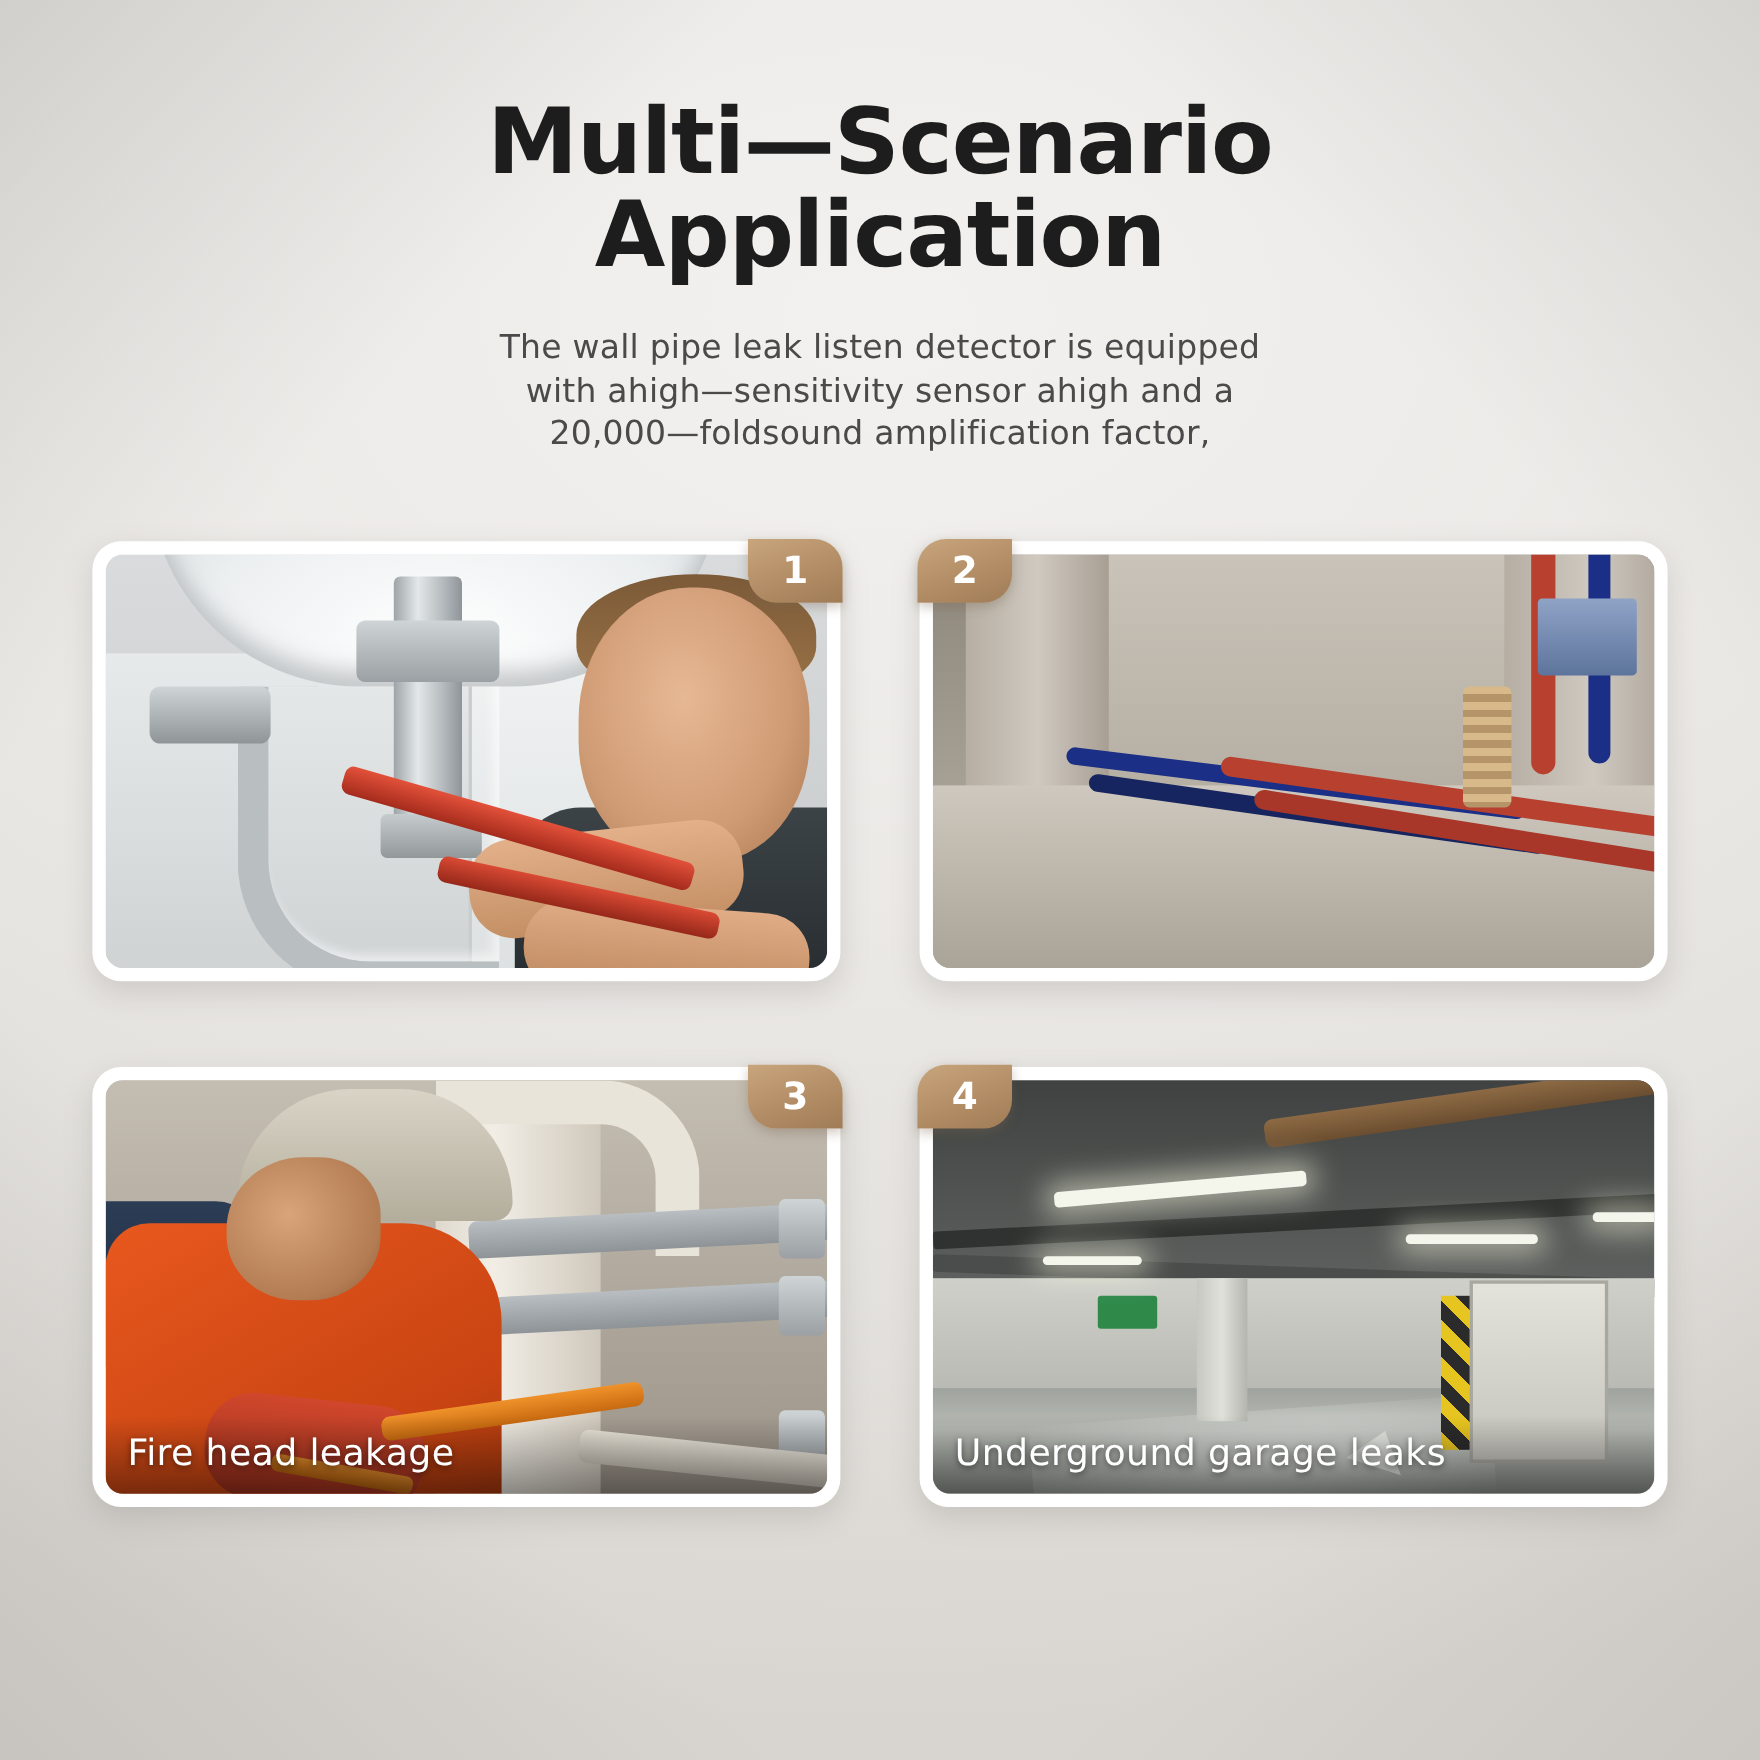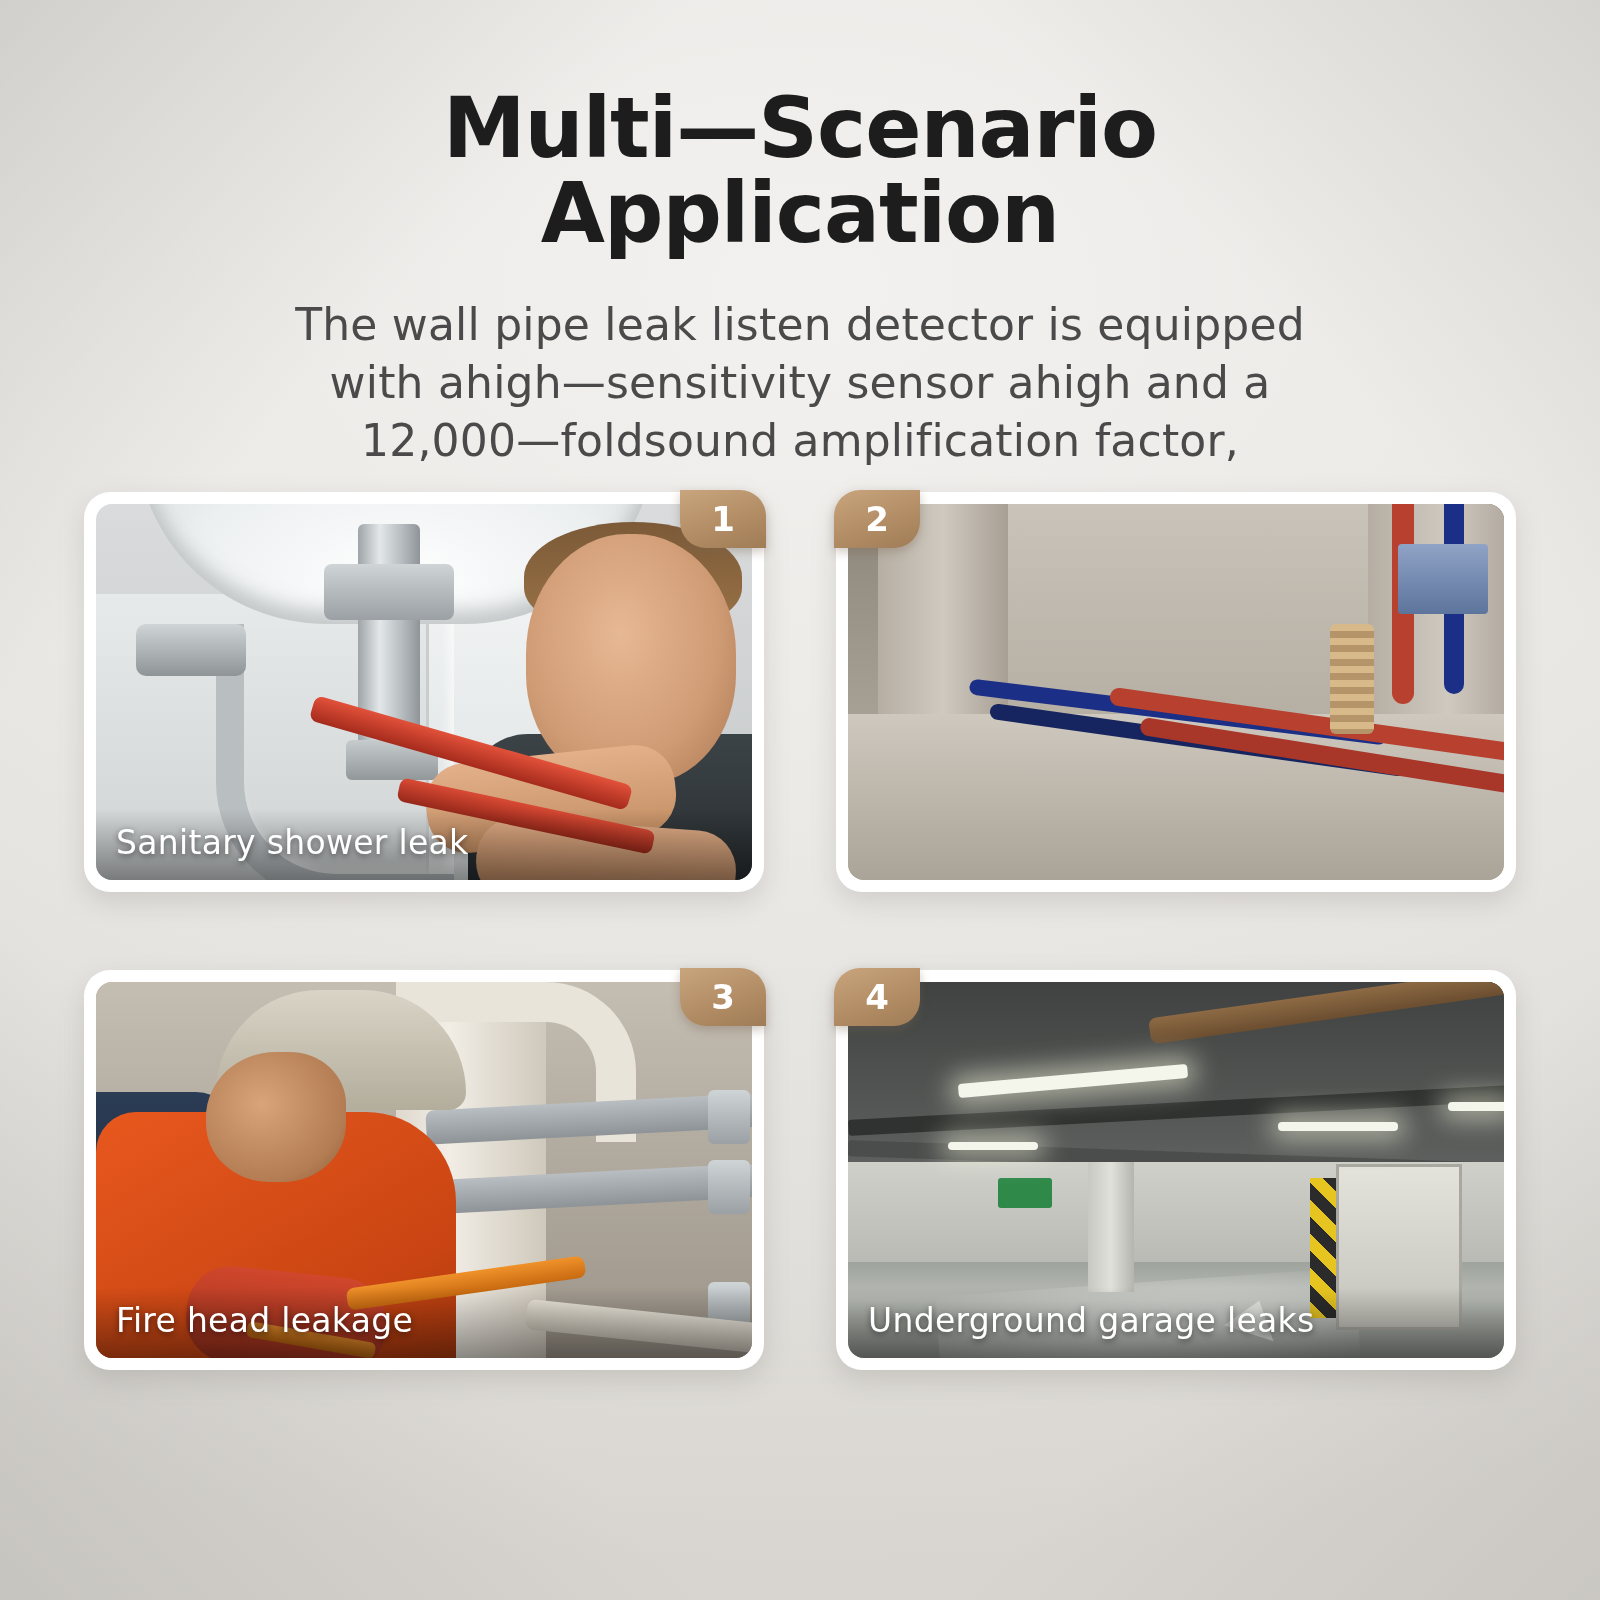--- a/index.html
+++ b/index.html
@@ -47,21 +47,21 @@
     letter-spacing: -1px;
   }
   .title .line2 { display: block; }
 
   .subtitle {
     position: absolute;
     top: 296px;
     left: 0;
     right: 0;
     text-align: center;
-    font-size: 44px;
+    font-size: 30px;
     line-height: 1.32;
     color: #4a4a4a;
     letter-spacing: 0.2px;
   }
   .subtitle span { display: block; }
 
   .grid {
     position: absolute;
     top: 492px;
     left: 84px;
@@ -422,21 +422,21 @@
 <div class="page">
 
   <div class="title">
     <span>Multi—Scenario</span>
     <span class="line2">Application</span>
   </div>
 
   <div class="subtitle">
     <span>The wall pipe leak listen detector is equipped</span>
     <span>with ahigh—sensitivity sensor ahigh and a</span>
-    <span>12,000—foldsound amplification factor,</span>
+    <span>20,000—foldsound amplification factor,</span>
   </div>
 
   <div class="grid">
 
     <div class="card">
       <div class="badge right">1</div>
       <div class="card-inner">
         <div class="photo p1">
           <div class="wall"></div>
           <div class="wallpanel"></div>
@@ -447,21 +447,20 @@
           <div class="nut2"></div>
           <div class="valve"></div>
           <div class="man-body"></div>
           <div class="man-hair"></div>
           <div class="man-head"></div>
           <div class="arm1"></div>
           <div class="arm2"></div>
           <div class="wrench"></div>
           <div class="wrench2"></div>
         </div>
-        <div class="caption">Sanitary shower leak</div>
       </div>
     </div>
 
     <div class="card">
       <div class="badge left">2</div>
       <div class="card-inner">
         <div class="photo p2">
           <div class="ceiling"></div>
           <div class="wallpan"></div>
           <div class="col c1"></div>

